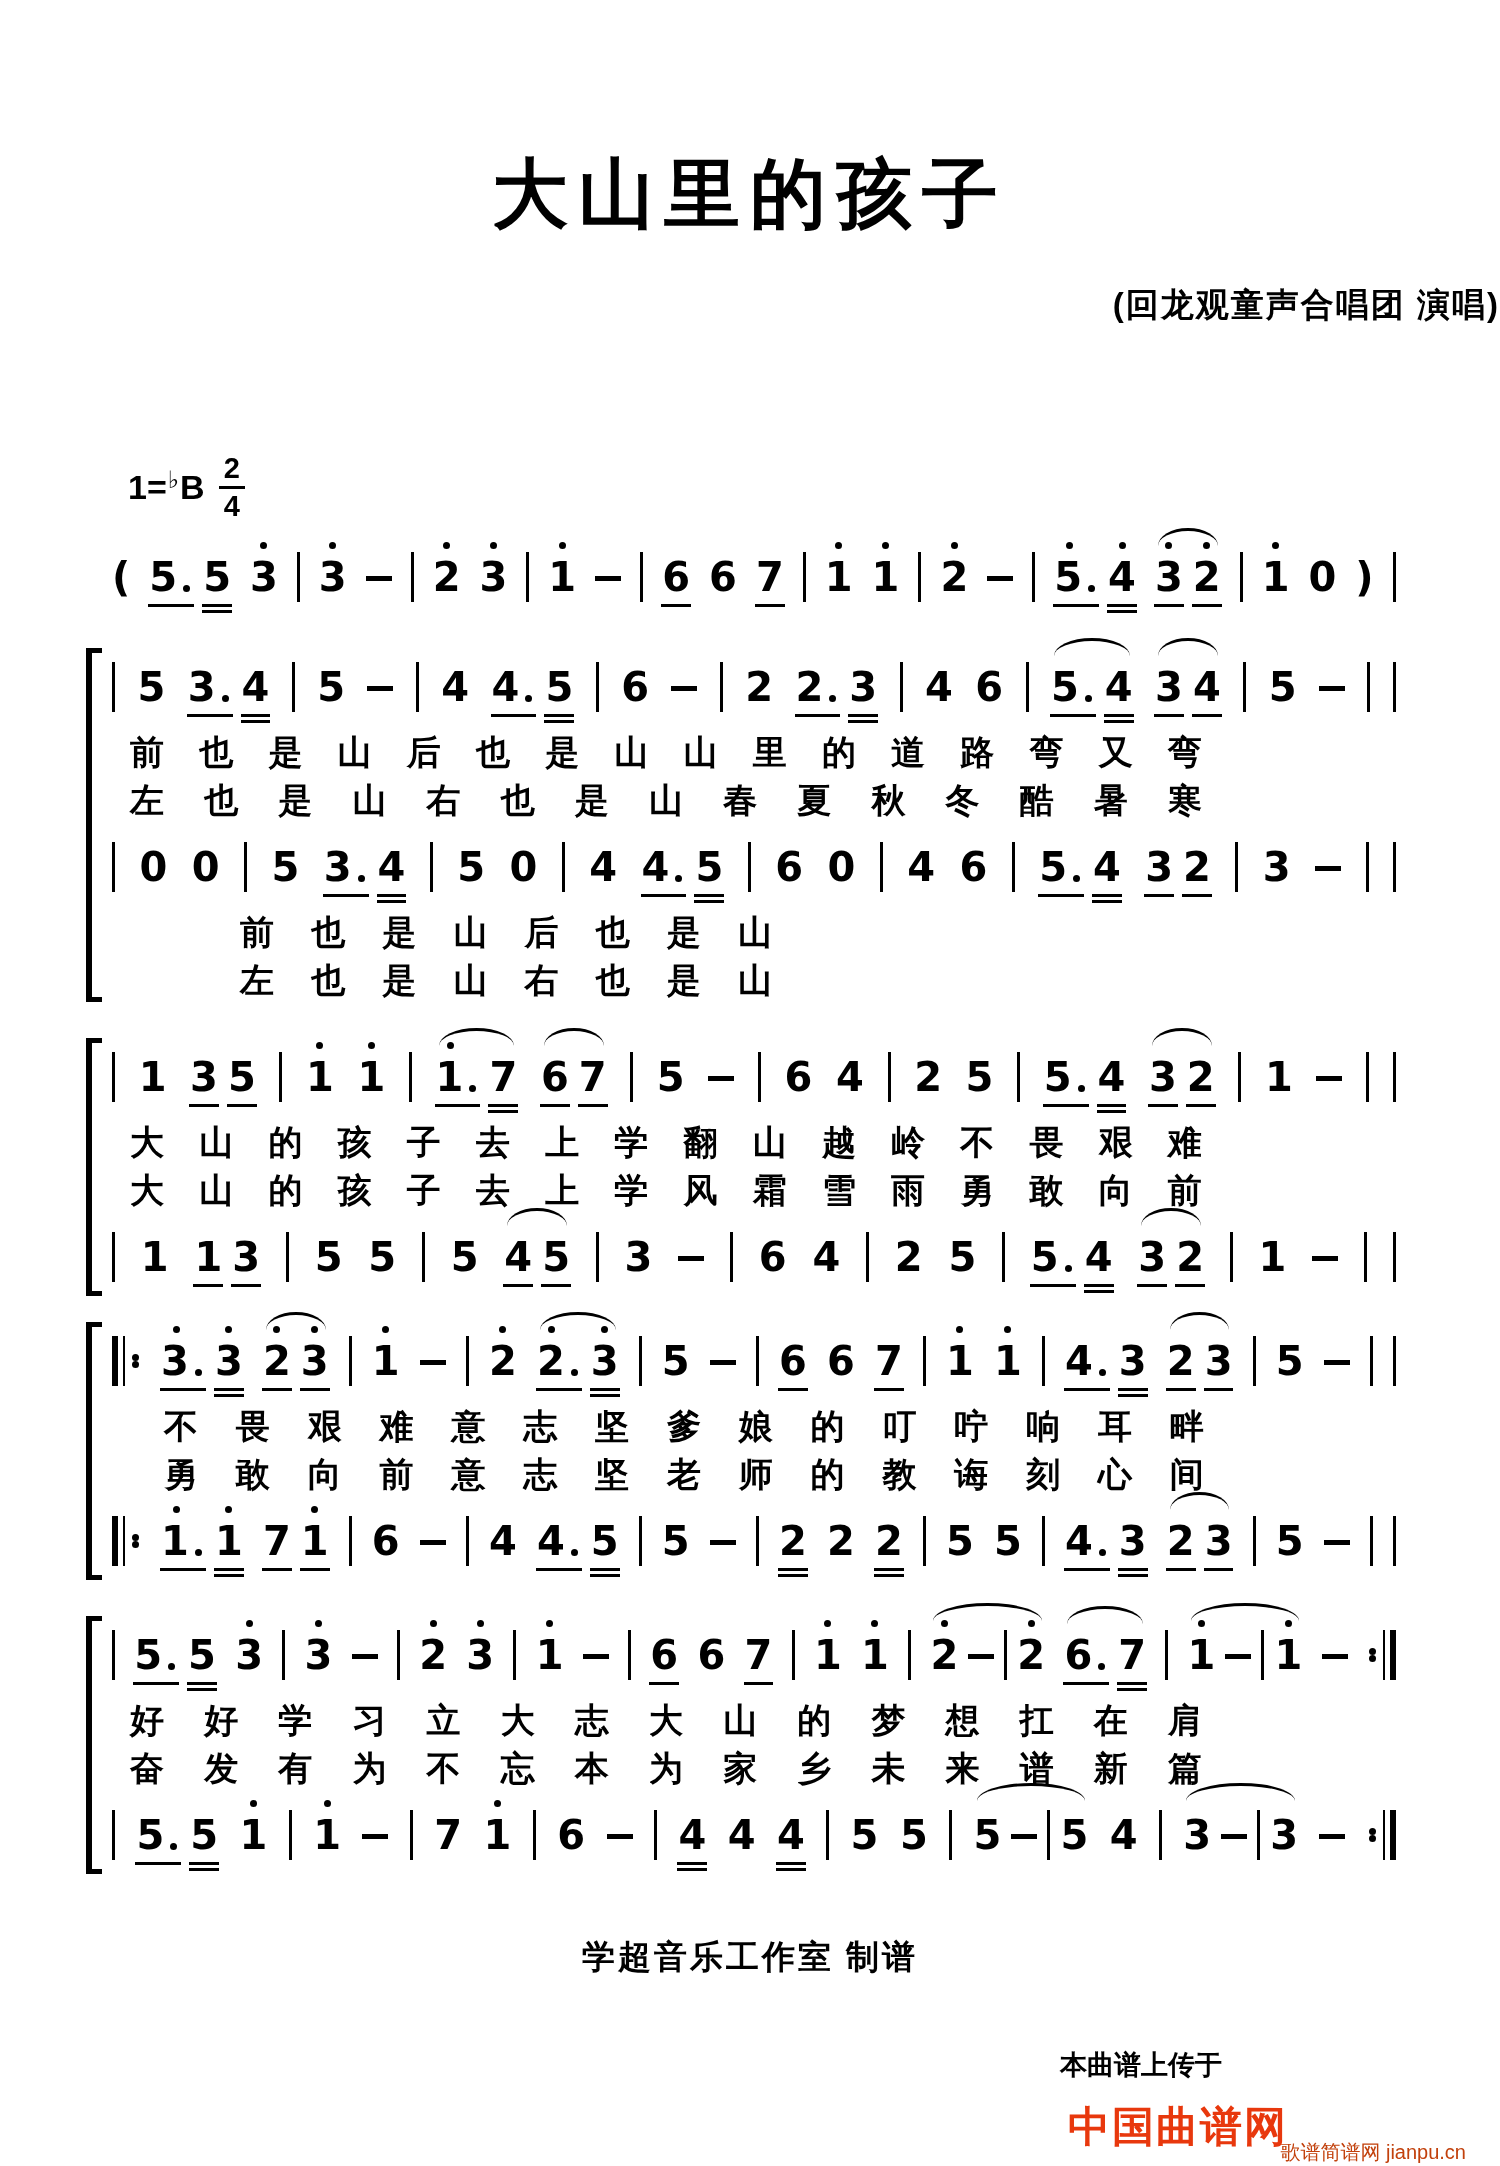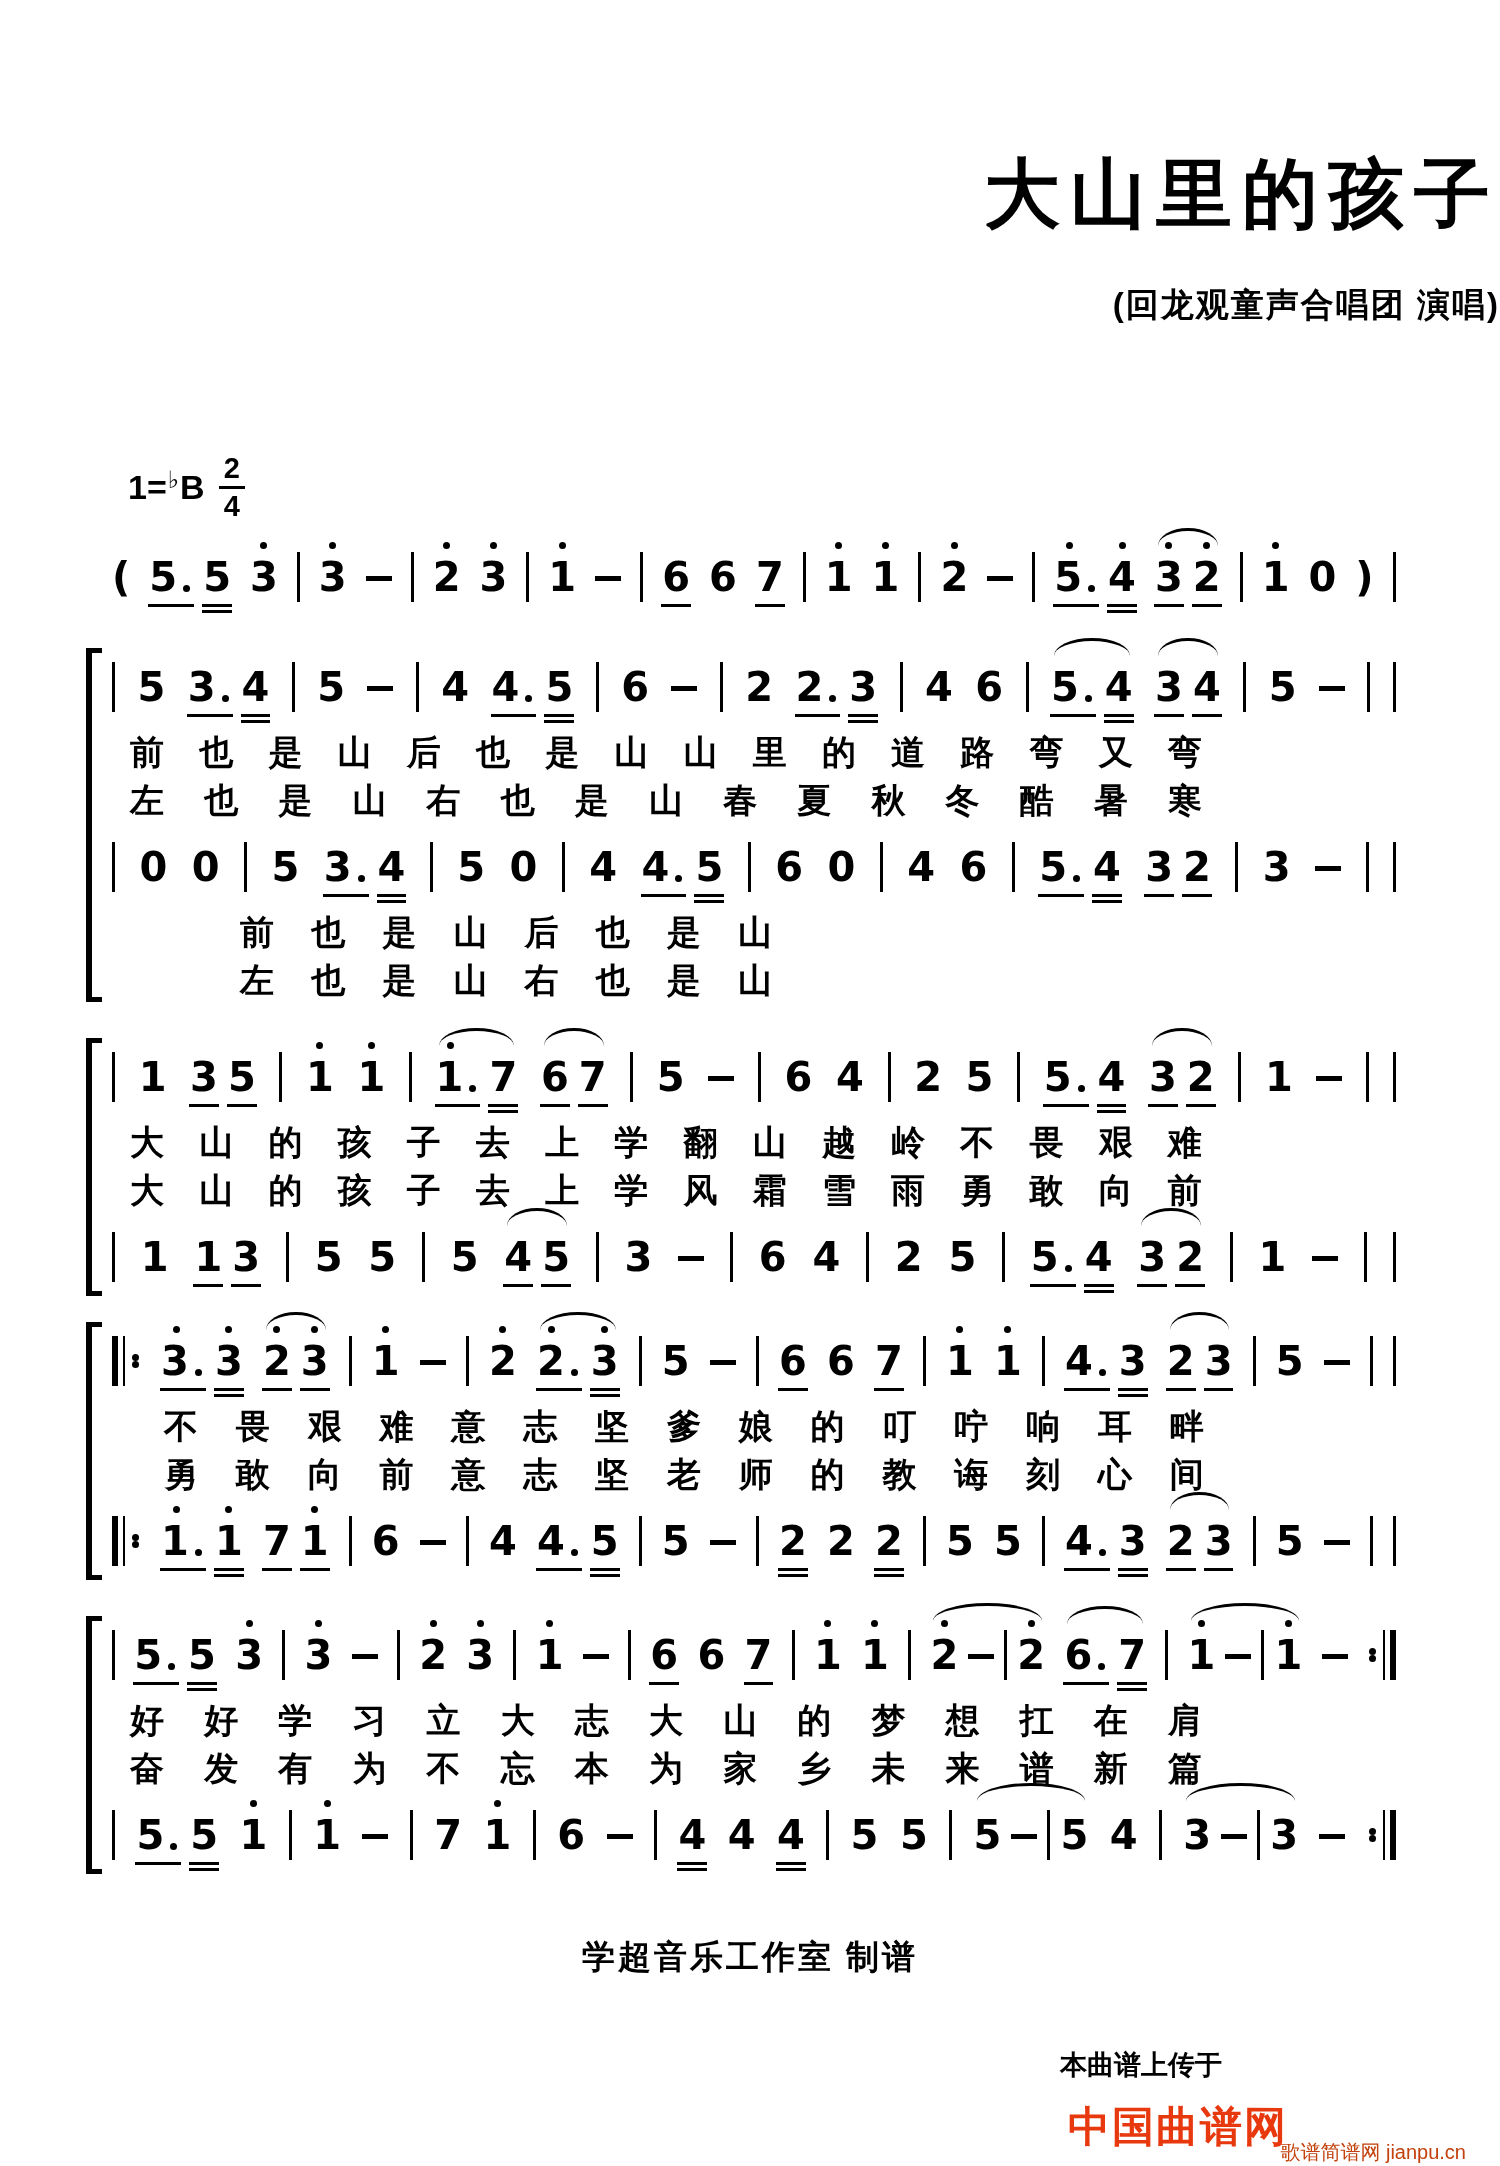--- a/index.html
+++ b/index.html
@@ -8,21 +8,21 @@
     width:1500px;height:2166px;
     margin:0 auto;
     background:#ffffff;
     color:#000;
     overflow:hidden;
     font-family:"Liberation Sans","DejaVu Sans",sans-serif;
   }
   
   .title{
     margin:0;padding-top:150px;
-    text-align:right;
+    text-align:center;
     font-size:76px;font-weight:bold;
     letter-spacing:10px;line-height:1.15;
   }
   .subtitle{
     margin-top:46px;text-align:right;
     font-size:33px;font-weight:600;letter-spacing:2px;
   }
   .credits{
     position:absolute;top:362px;right:108px;
     text-align:right;font-size:31px;font-weight:600;line-height:1.5;

